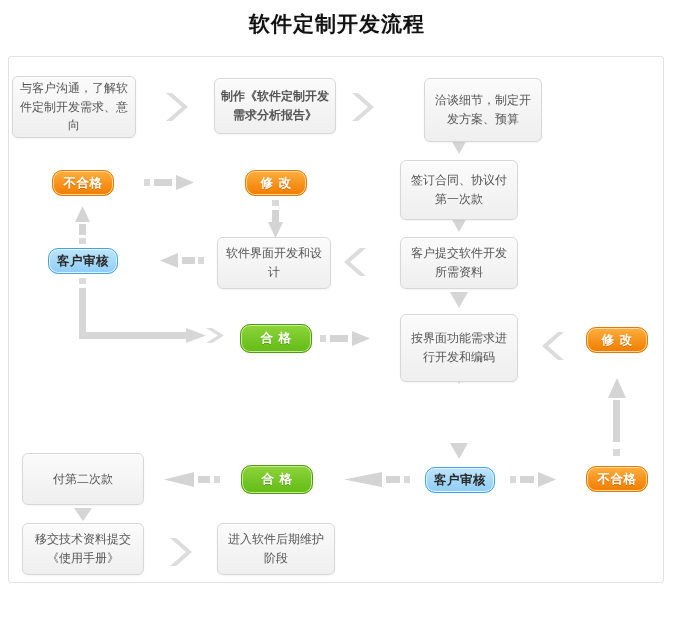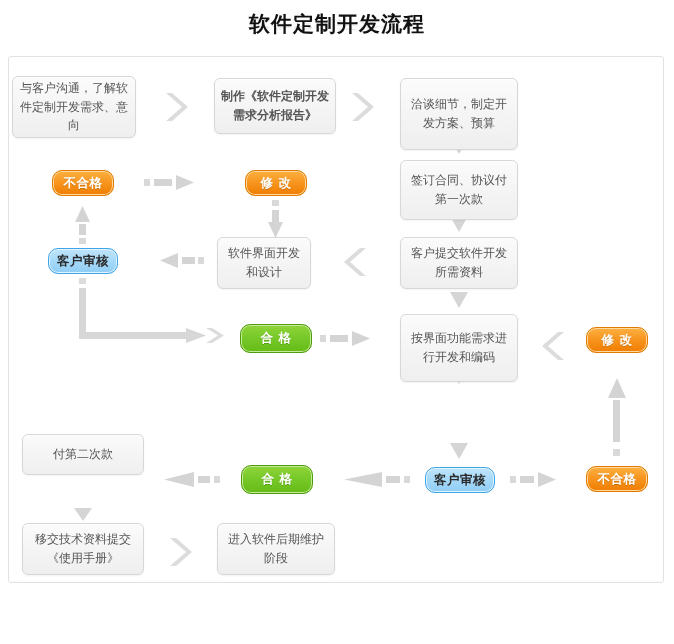--- a/index.html
+++ b/index.html
@@ -229,32 +229,32 @@
       <rect x="198" y="476" width="12" height="7" fill="#d4d4d4"></rect>
       <path d="M194,472 L194,487 L164,479.5 Z" fill="#d4d4d4"></path>
     </g>
 
   </svg>
 
   <div class="node" style="left:12px; top:76px; width:124px; height:62px;">与客户沟通，了解软件定制开发需求、意向</div>
 
   <div class="node" style="left:214px; top:78px; width:122px; height:56px;font-weight:bold;">制作《软件定制开发需求分析报告》</div>
 
-  <div class="node" style="left:400px; top:78px; width:118px; height:72px;">洽谈细节，制定开发方案、预算</div>
+  <div class="node" style="left:424px; top:78px; width:118px; height:64px;">洽谈细节，制定开发方案、预算</div>
 
   <div class="node" style="left:400px; top:160px; width:118px; height:60px;">签订合同、协议付第一次款</div>
 
   <div class="node" style="left:400px; top:237px; width:118px; height:52px;">客户提交软件开发所需资料</div>
 
   <div class="node" style="left:400px; top:314px; width:118px; height:68px;">按界面功能需求进行开发和编码</div>
 
 
-  <div class="node" style="left:217px; top:237px; width:94px; height:52px;">软件界面开发和设计</div>
-
-  <div class="node" style="left:22px; top:434px; width:122px; height:41px;">付第二次款</div>
+  <div class="node" style="left:217px; top:237px; width:114px; height:52px;">软件界面开发和设计</div>
+
+  <div class="node" style="left:22px; top:453px; width:122px; height:52px;">付第二次款</div>
 
   <div class="node" style="left:22px; top:523px; width:122px; height:52px;">移交技术资料提交《使用手册》</div>
 
   <div class="node" style="left:217px; top:523px; width:118px; height:52px;">进入软件后期维护阶段</div>
 
   <div class="badge orange" style="left:52px; top:170px; width:62px; height:26px;">不合格</div>
 
   <div class="badge orange" style="left:245px; top:170px; width:62px; height:26px;">修 改</div>
 
   <div class="badge blue" style="left:48px; top:248px; width:70px; height:26px;">客户审核</div>

